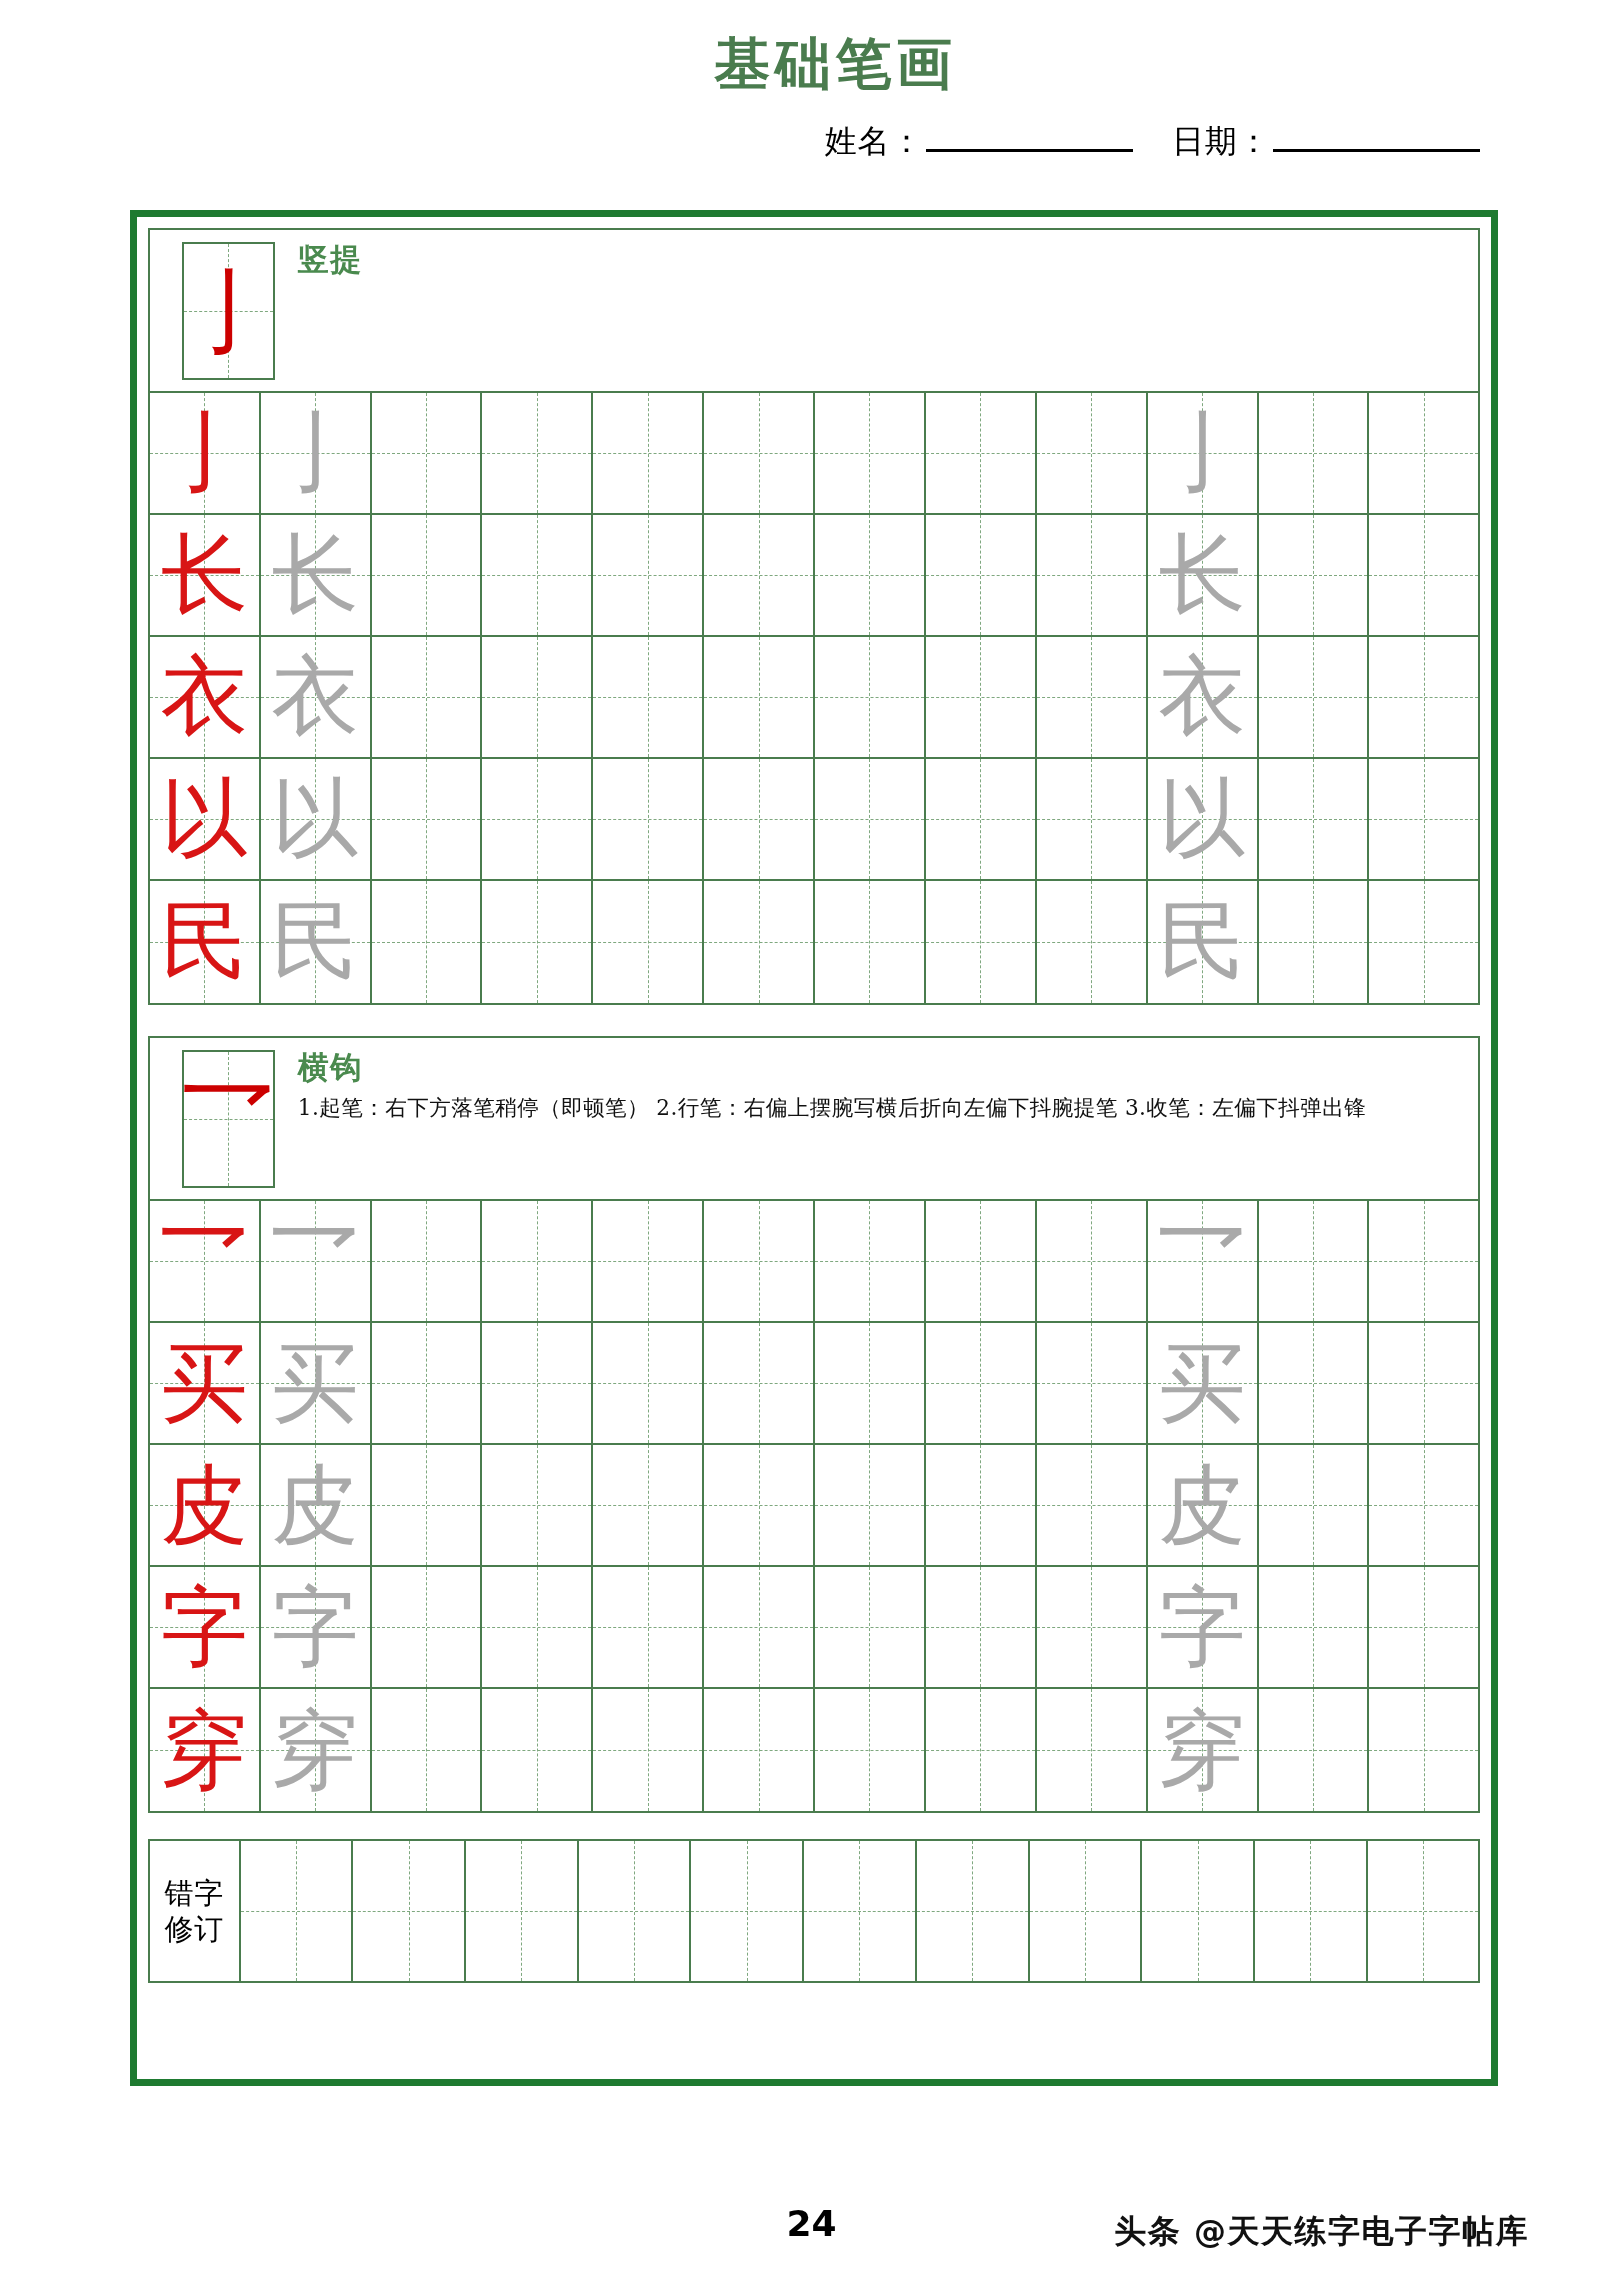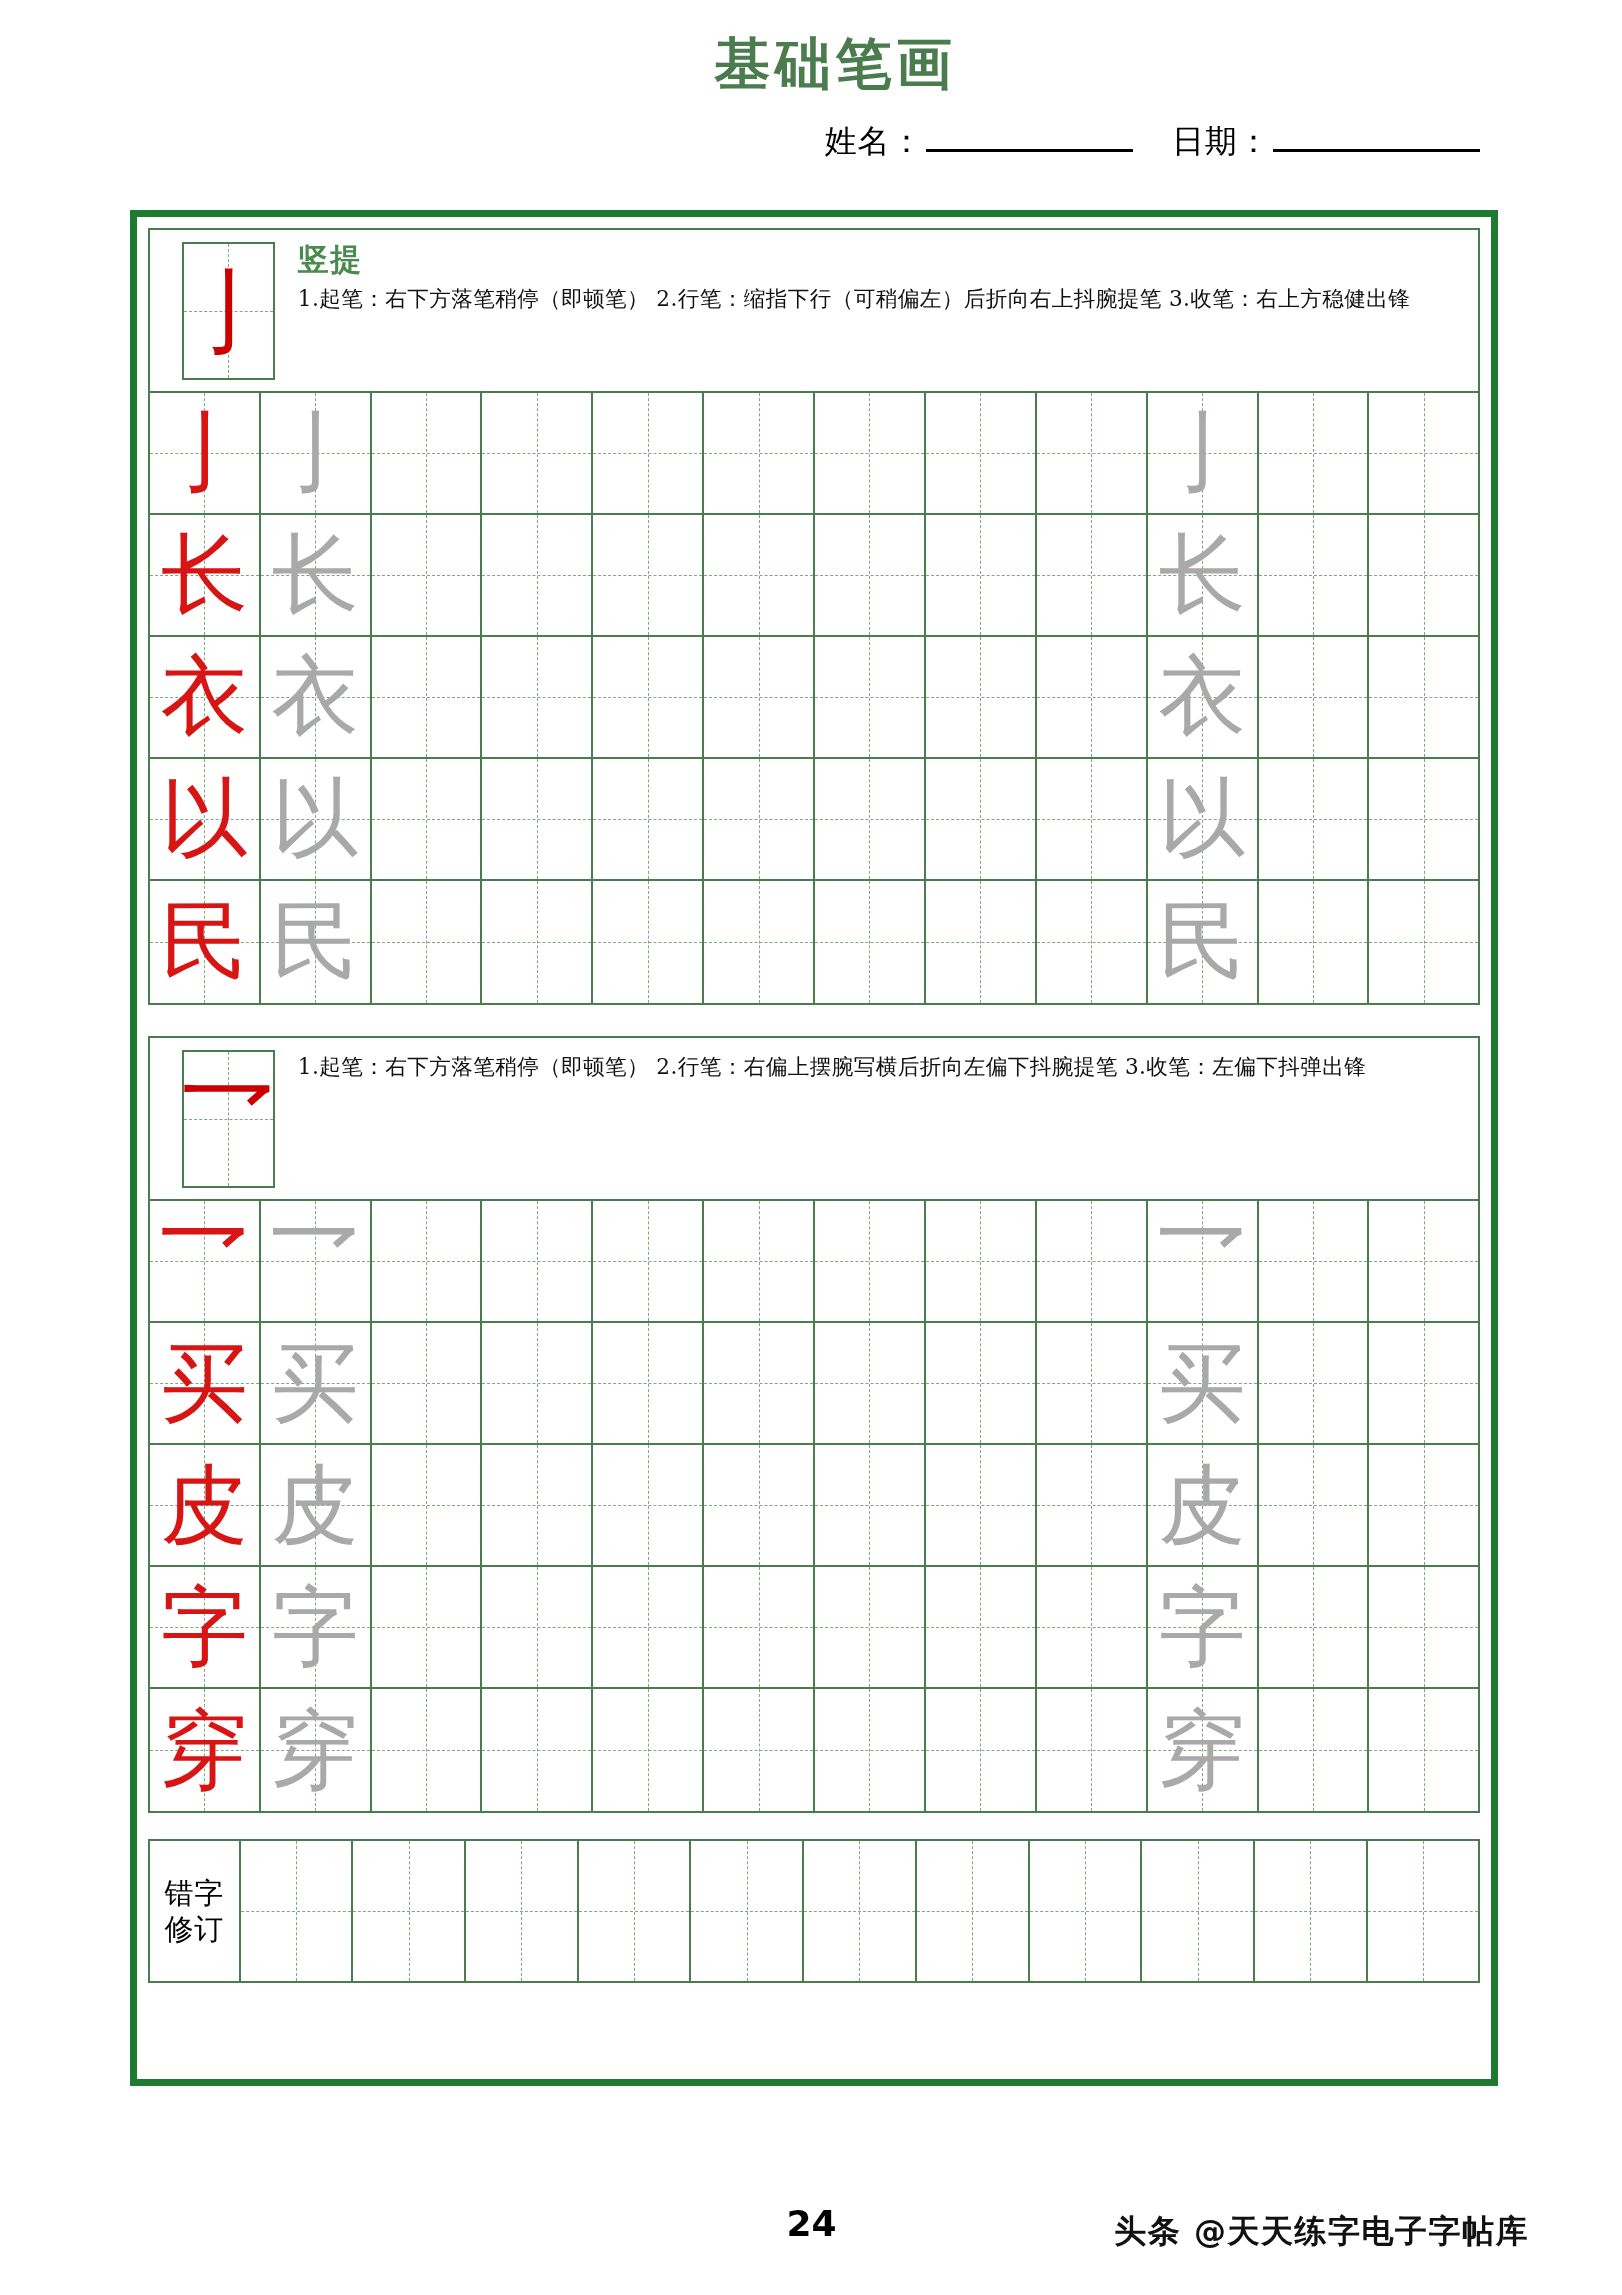--- a/index.html
+++ b/index.html
@@ -267,21 +267,20 @@
 <div class="page-frame">
   <div class="frame-inner">
     <div id="sections-host">
         <div class="stroke-section">
           <div class="section-head">
             <div class="example-box">
               <span class="example-glyph">亅</span>
             </div>
             <div class="head-text">
               <div class="stroke-name">竖提</div>
-              <div class="stroke-desc">1.起笔：右下方落笔稍停（即顿笔） 2.行笔：缩指下行（可稍偏左）后折向右上抖腕提笔 3.收笔：右上方稳健出锋</div>
             </div>
           </div>
           <div class="grid-rows">
             <div class="grid-row">
               <div class="cell">
                 <span class="glyph red">亅</span>
               </div>
               <div class="cell">
                 <span class="glyph gray">亅</span>
               </div>
@@ -380,20 +379,21 @@
             </div>
           </div>
         </div>
         <div class="section-gap"></div>
         <div class="stroke-section">
           <div class="section-head">
             <div class="example-box">
               <span class="example-glyph">乛</span>
             </div>
             <div class="head-text">
+              <div class="stroke-name">横钩</div>
               <div class="stroke-desc">1.起笔：右下方落笔稍停（即顿笔） 2.行笔：右偏上摆腕写横后折向左偏下抖腕提笔 3.收笔：左偏下抖弹出锋</div>
             </div>
           </div>
           <div class="grid-rows">
             <div class="grid-row">
               <div class="cell">
                 <span class="glyph red">乛</span>
               </div>
               <div class="cell">
                 <span class="glyph gray">乛</span>

